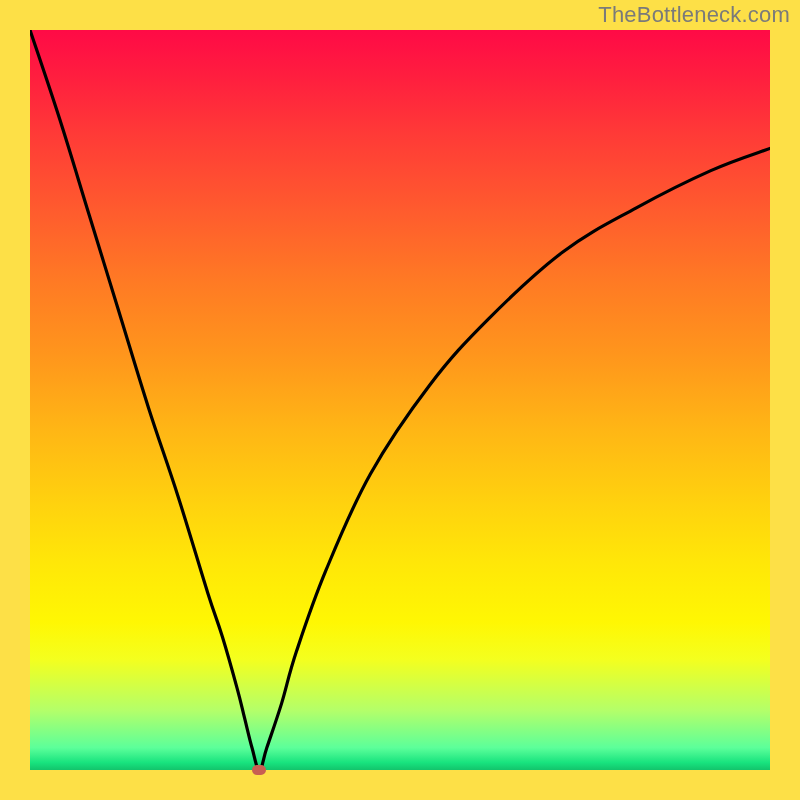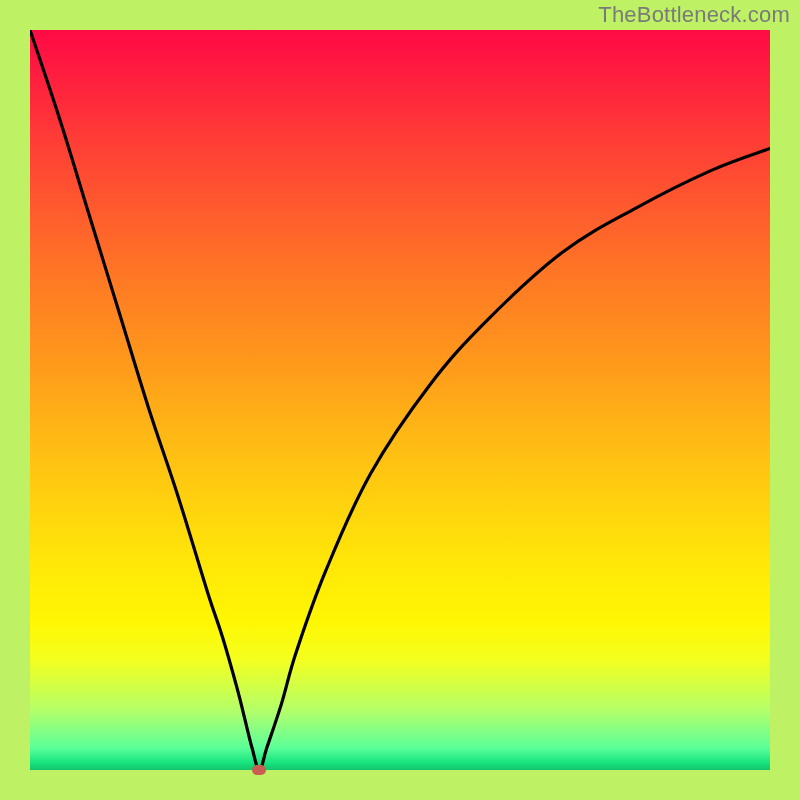--- a/index.html
+++ b/index.html
@@ -8,21 +8,21 @@
     width: 800px;
     height: 800px;
     overflow: hidden;
     background: #000;
     font-family: Arial, Helvetica, sans-serif;
   }
   .frame {
     position: relative;
     width: 800px;
     height: 800px;
-    background: #bef264;
+    background: #fde047;
   }
   .watermark {
     position: absolute;
     top: 2px;
     right: 10px;
     color: #7a7a7a;
     font-size: 22px;
     font-weight: 500;
     letter-spacing: 0.2px;
     z-index: 10;

